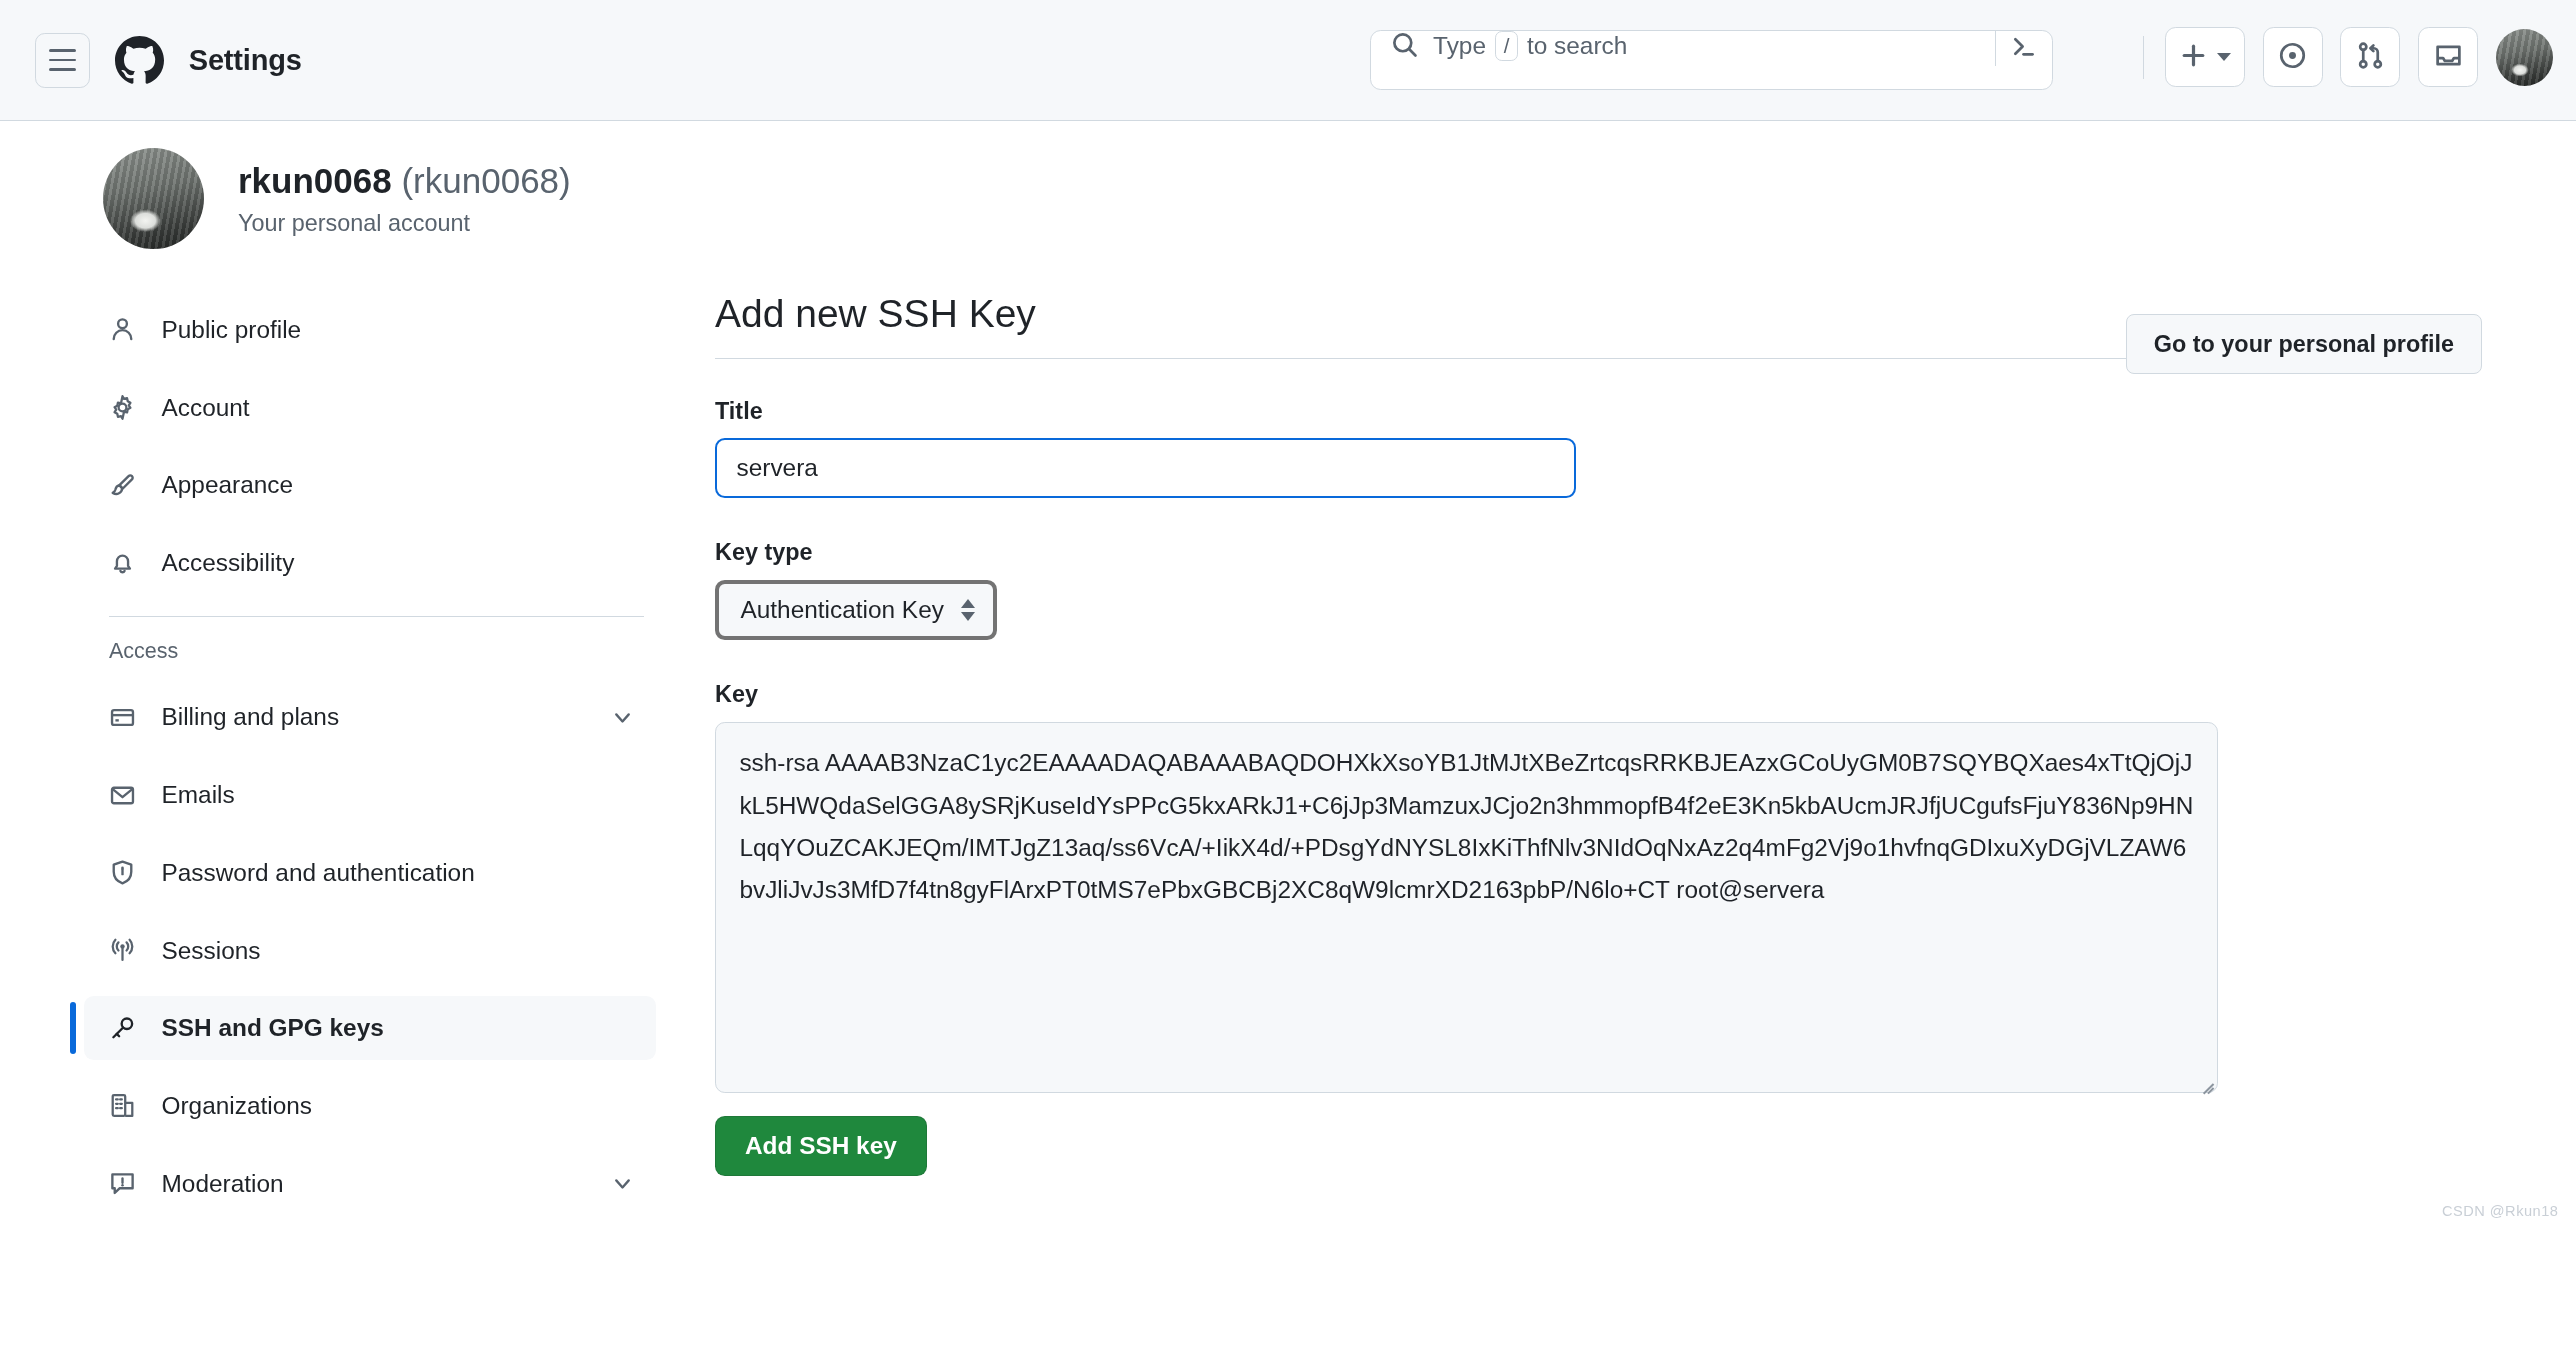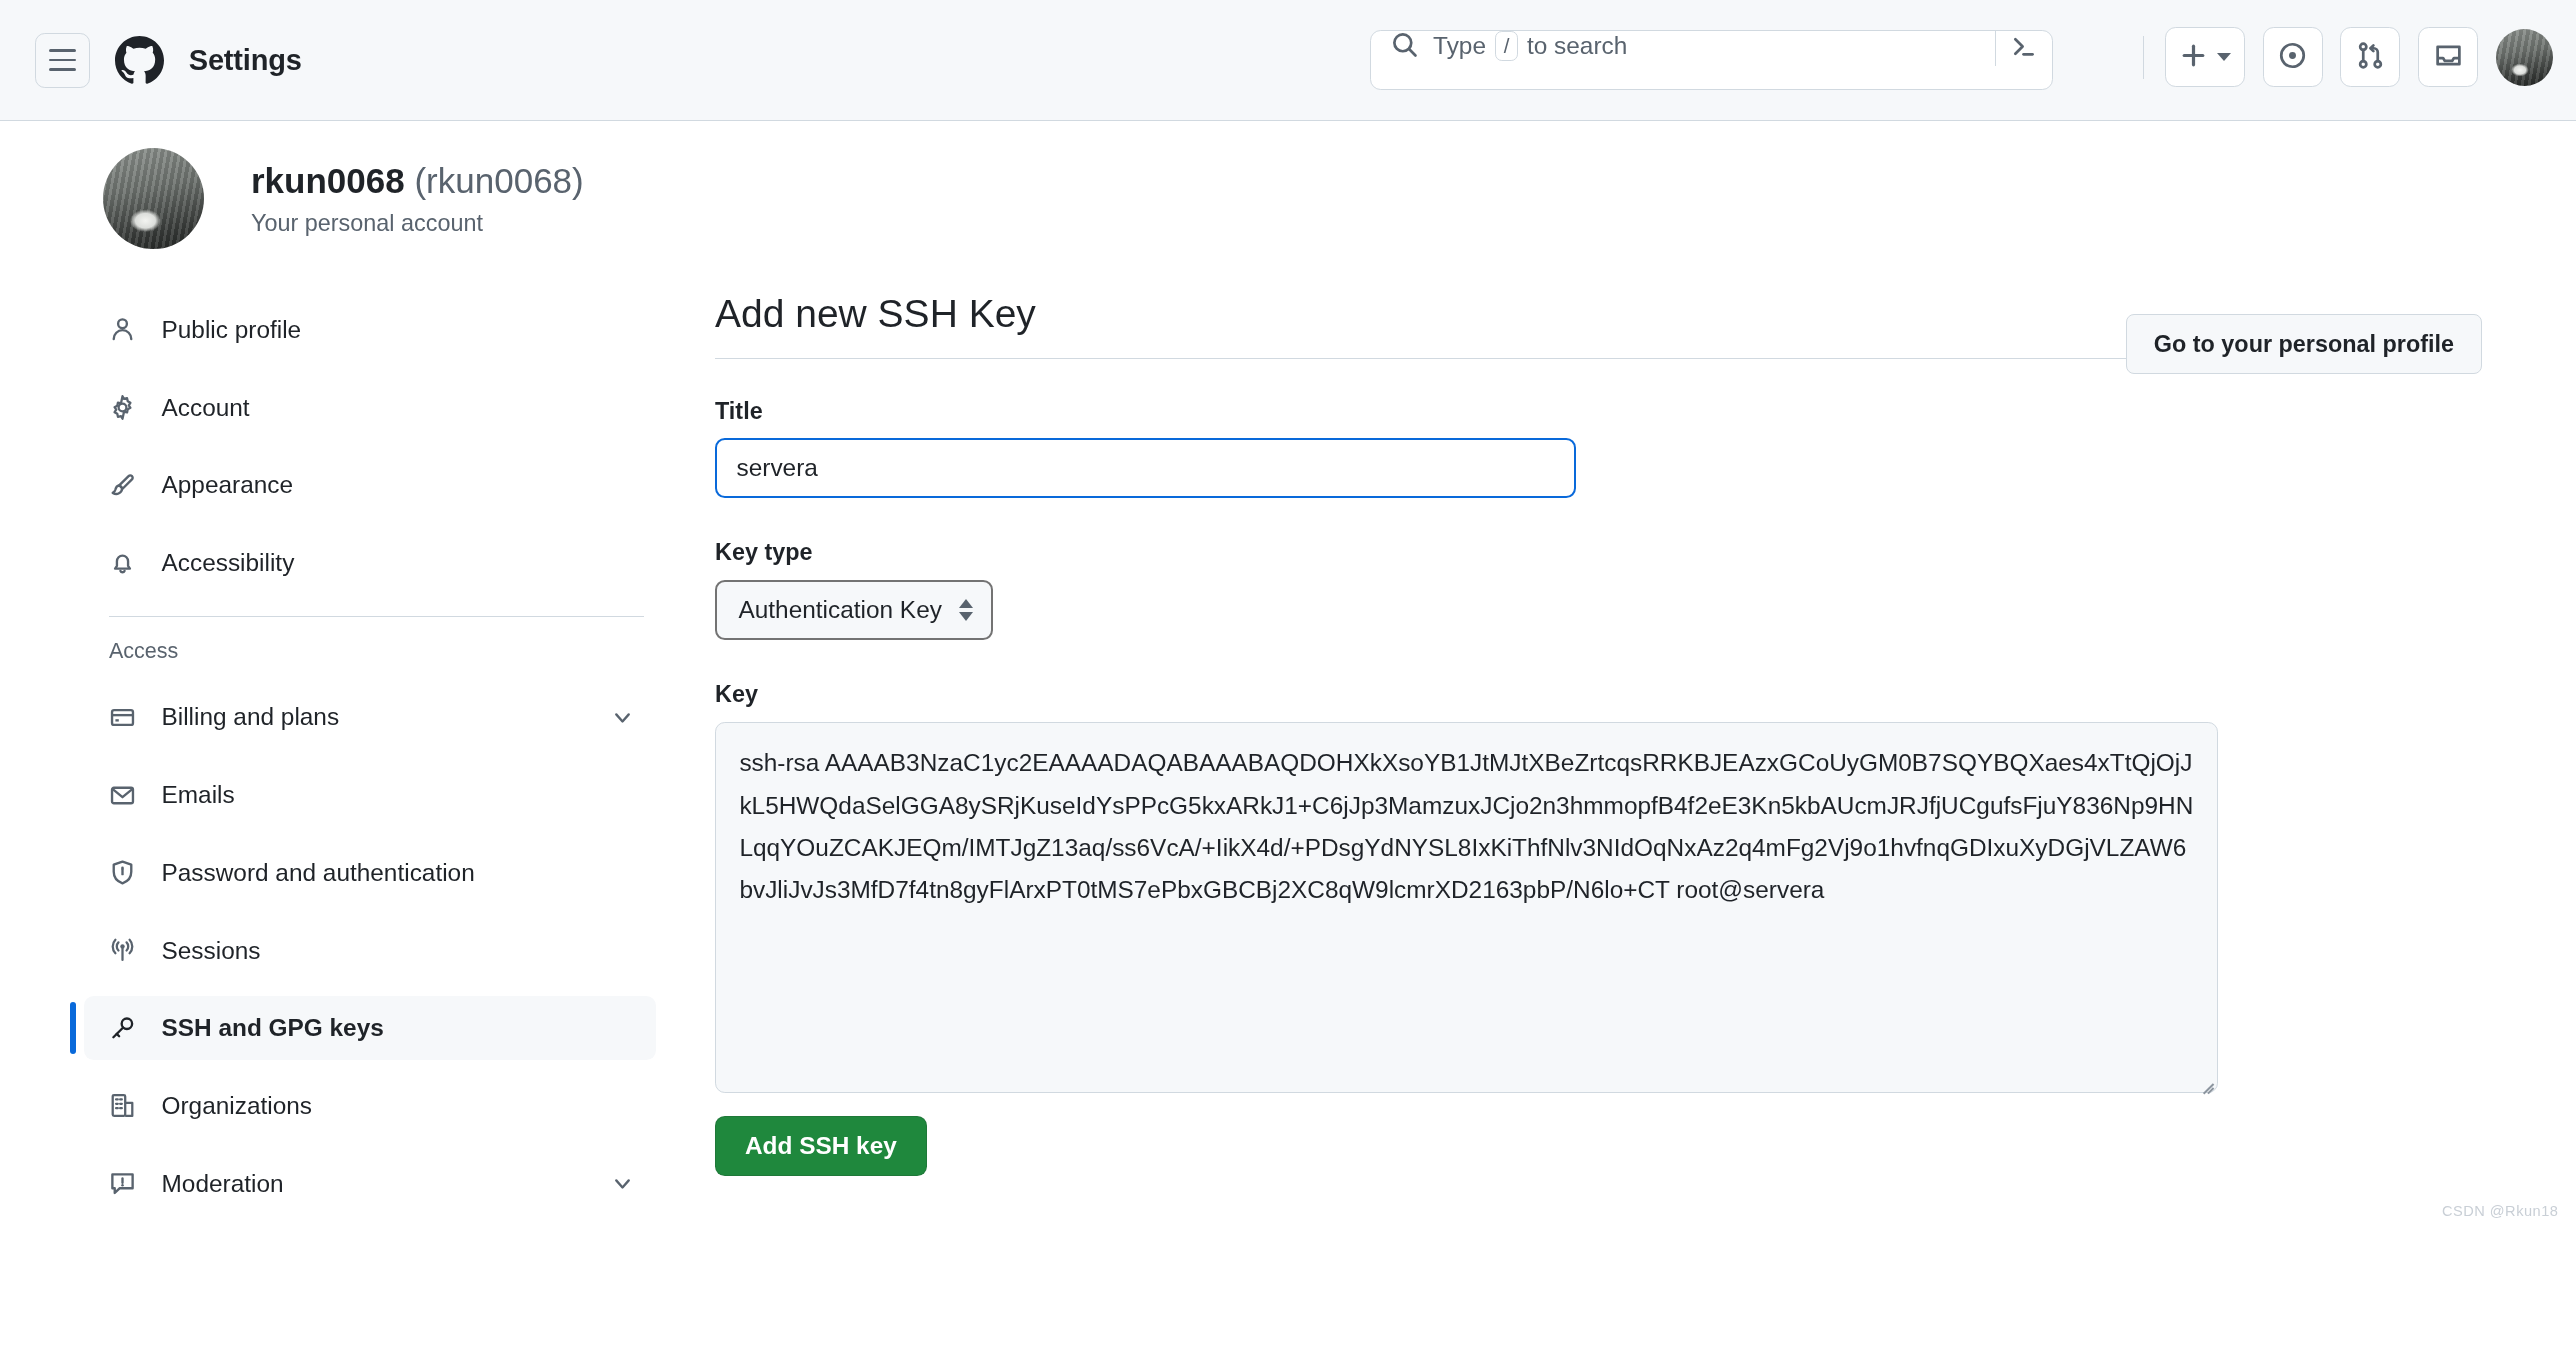--- a/index.html
+++ b/index.html
@@ -129,21 +129,21 @@
     display: flex; align-items: center;
     padding: 27px 0 0 103px;
   }
   .profile-avatar {
     width: 101px; height: 101px;
     border-radius: 50%;
     overflow: hidden;
     flex: 0 0 auto;
     background: #4a4f4d;
   }
-  .profile-text { margin-left: 47px; }
+  .profile-text { margin-left: 34px; }
   .profile-name {
     font-size: 35px; font-weight: 600; color: #1f2328; line-height: 1.22;
   }
   .profile-name .login { color: #59636e; font-weight: 400; }
   .profile-sub { font-size: 23.4px; color: #59636e; margin-top: 7.8px; }
 
   .goto-btn {
     position: absolute;
     right: 94px; top: 193px;
     height: 60px;
@@ -235,21 +235,21 @@
     color: #1f2328;
     padding: 0 19.5px;
     font-family: "Liberation Sans", sans-serif;
     outline: none;
   }
   .row-gap { height: 41px; }
   .select-box {
     display: inline-flex;
     align-items: center;
     height: 60px;
-    border: 2px solid #737373;
+    border: 4px solid #737373;
     border-radius: 9.8px;
     background: #f6f8fa;
     padding: 0 17.6px 0 21.5px;
     font-size: 24.4px;
     color: #1f2328;
     cursor: pointer;
     gap: 17.6px;
   }
   .updown { display:flex; flex-direction:column; gap:3.9px; align-items:center; }
   .updown i {

